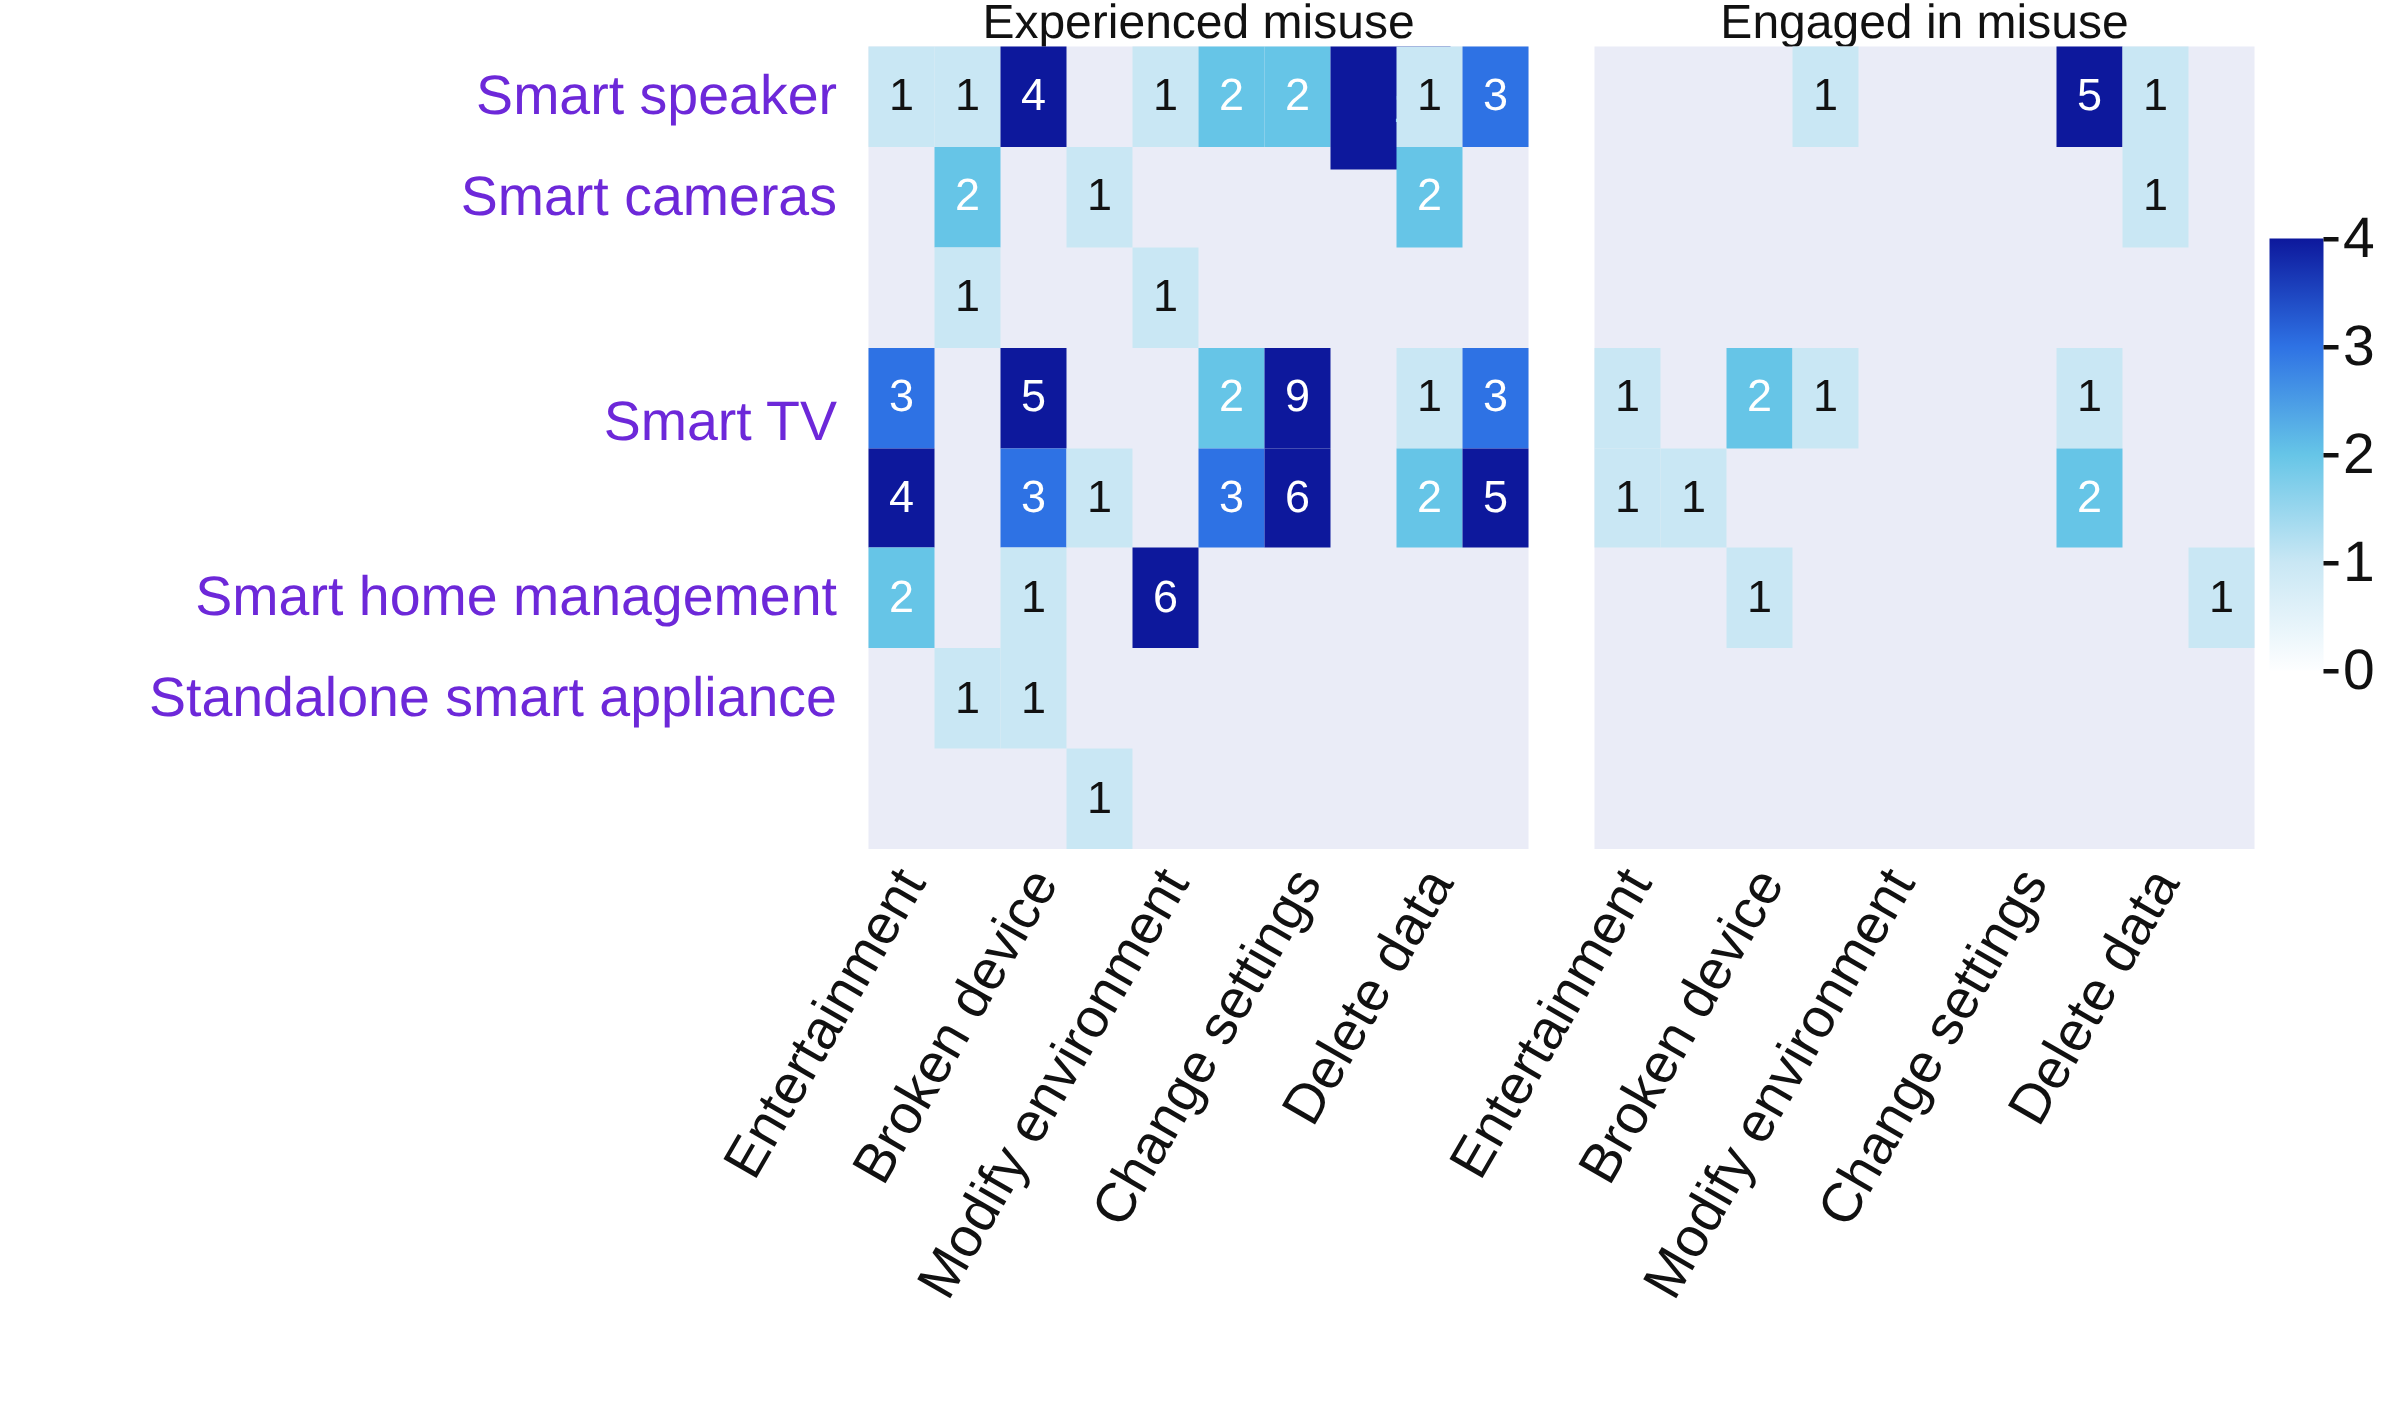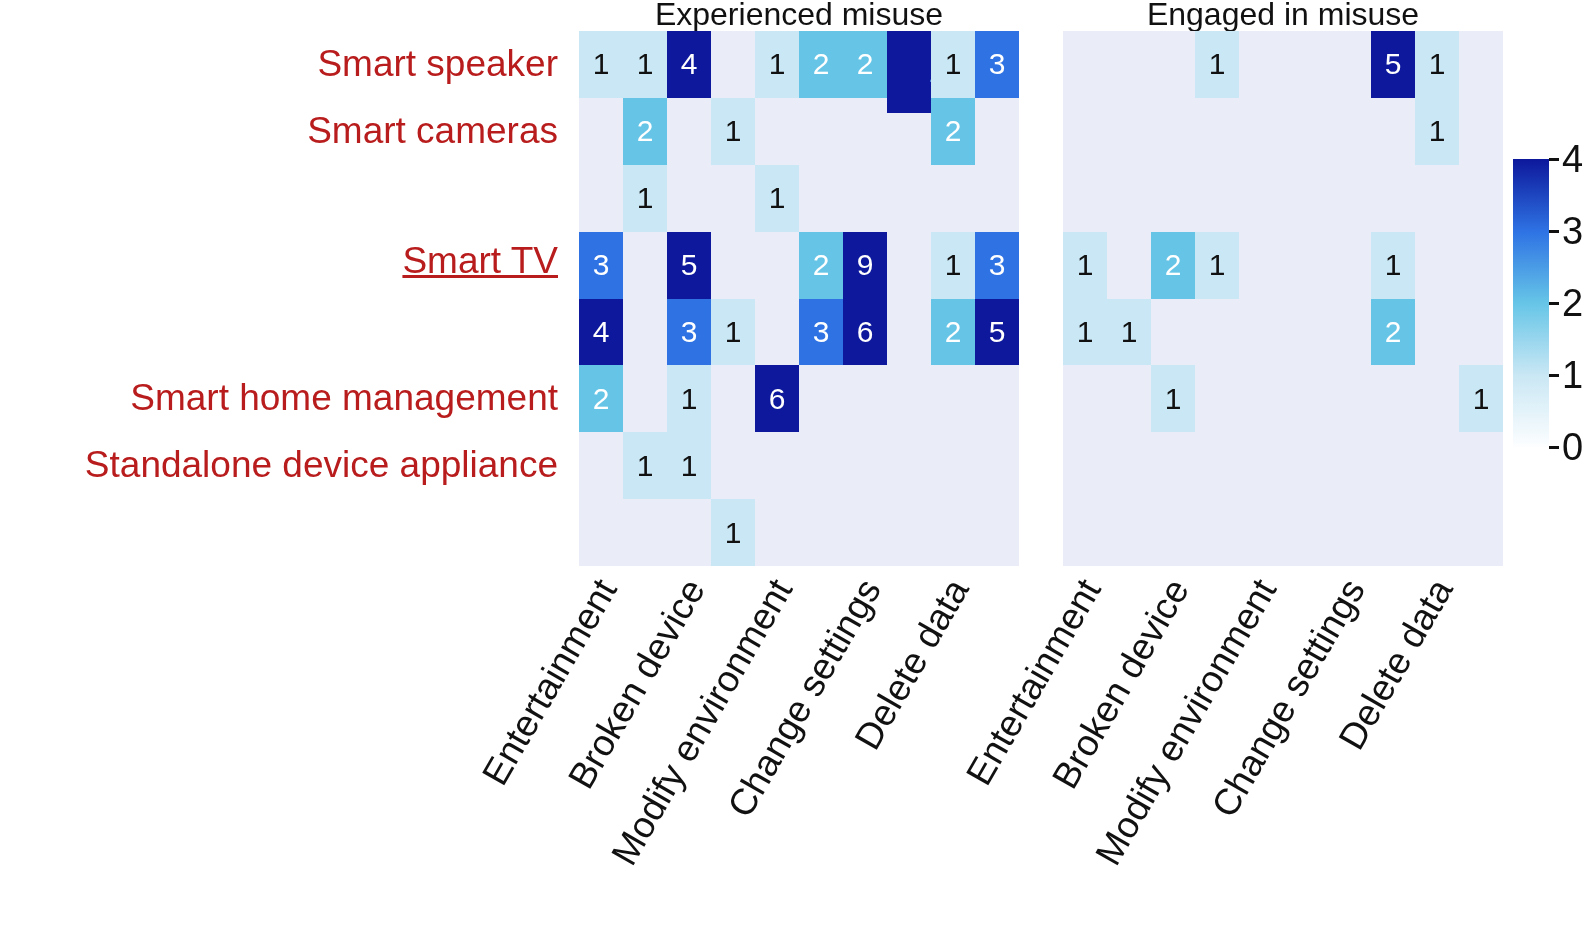--- a/index.html
+++ b/index.html
@@ -5,21 +5,21 @@
   html,body{margin:0;padding:0;background:#ffffff;}
   .fig{position:relative;width:1590px;height:947px;background:#ffffff;overflow:hidden;
        font-family:"Liberation Sans", sans-serif;color:#111;}
   .panel{position:absolute;top:31px;width:440px;height:535px;background:#eaecf7;}
   .panel-title{position:absolute;top:-2px;width:440px;text-align:center;
        font-size:32px;line-height:32px;white-space:nowrap;color:#111;}
   .cell{position:absolute;display:flex;align-items:center;justify-content:center;
        font-size:30px;}
   .ylabels{position:absolute;left:0;top:31px;width:558px;height:535px;}
   .ylabel{position:absolute;right:0;height:66.875px;line-height:66.875px;width:558px;
-       text-align:right;white-space:nowrap;font-size:37px;color:#b91c1c;}
+       text-align:right;white-space:nowrap;font-size:37px;color:#6d28d9;}
   .xlabel{position:absolute;top:572px;white-space:nowrap;font-size:37px;color:#111;
        transform:rotate(-60deg);transform-origin:100% 0%;}
   .colorbar{position:absolute;left:1513px;top:159px;width:36px;height:288px;}
   .cbar-tick{position:absolute;left:1549px;width:10px;height:3px;background:#111;}
   .cbar-ticklabel{position:absolute;left:1562px;height:48px;line-height:48px;
        font-size:38px;color:#111;}
 </style>
 </head>
 <body>
 
@@ -75,23 +75,23 @@
       <div class="cell" style="left: 0px; top: 267.5px; width: 44px; height: 66.875px; background: rgb(201, 231, 244); color: rgb(17, 17, 17);">1</div>
       <div class="cell" style="left: 44px; top: 267.5px; width: 44px; height: 66.875px; background: rgb(201, 231, 244); color: rgb(17, 17, 17);">1</div>
       <div class="cell" style="left: 308px; top: 267.5px; width: 44px; height: 66.875px; background: rgb(102, 197, 231); color: rgb(255, 255, 255);">2</div>
       <div class="cell" style="left: 88px; top: 334.375px; width: 44px; height: 66.875px; background: rgb(201, 231, 244); color: rgb(17, 17, 17);">1</div>
       <div class="cell" style="left: 396px; top: 334.375px; width: 44px; height: 66.875px; background: rgb(201, 231, 244); color: rgb(17, 17, 17);">1</div>
     </div>
 
   <div class="ylabels" id="ylabels">
       <div class="ylabel" style="top: 0px;">Smart speaker</div>
       <div class="ylabel" style="top: 66.875px;">Smart cameras</div>
-      <div class="ylabel" style="top: 197px; text-decoration: underline;">Smart TV</div>
+      <div class="ylabel" style="top: 217px;">Smart TV</div>
       <div class="ylabel" style="top: 334.375px;">Smart home management</div>
-      <div class="ylabel" style="top: 401.25px;">Standalone device appliance</div>
+      <div class="ylabel" style="top: 401.25px;">Standalone smart appliance</div>
     </div>
 
   <div id="xlabels">
       <div class="xlabel" style="right: 1001px;">Entertainment</div>
       <div class="xlabel" style="right: 913px;">Broken device</div>
       <div class="xlabel" style="right: 825px;">Modify environment</div>
       <div class="xlabel" style="right: 737px;">Change settings</div>
       <div class="xlabel" style="right: 649px;">Delete data</div>
       <div class="xlabel" style="right: 517px;">Entertainment</div>
       <div class="xlabel" style="right: 429px;">Broken device</div>

